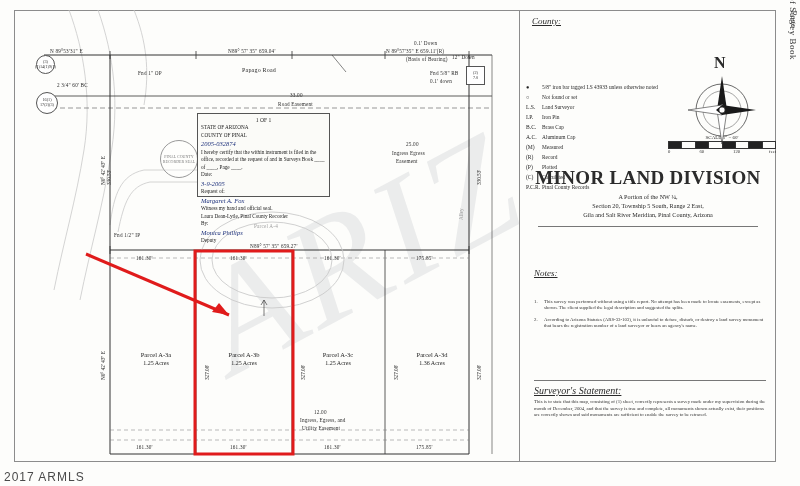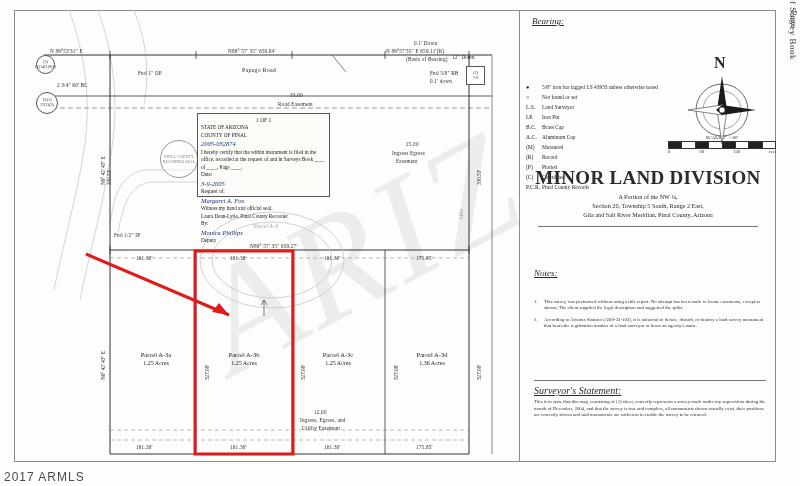--- a/index.html
+++ b/index.html
@@ -486,21 +486,21 @@
       <span class="line">Witness my hand and official seal.</span>
       <span class="line">Laura Dean-Lytle, Pinal County Recorder</span>
       <span class="line">By:</span>
       <span class="line hand">Monica Phillips</span>
       <span class="line">Deputy</span>
     </div>
   </div>
 
   <div class="panel">
 
-    <div class="legend-title">Bearing:</div>
+    <div class="legend-title">County:</div>
 
     <div class="legend">
       <div class="legend-row">
         <span class="legend-sym">●</span>
         <span class="legend-txt">5/8" iron bar tagged LS 43933 unless otherwise noted</span>
       </div>
       <div class="legend-row">
         <span class="legend-sym">○</span>
         <span class="legend-txt">Not found or set</span>
       </div>

